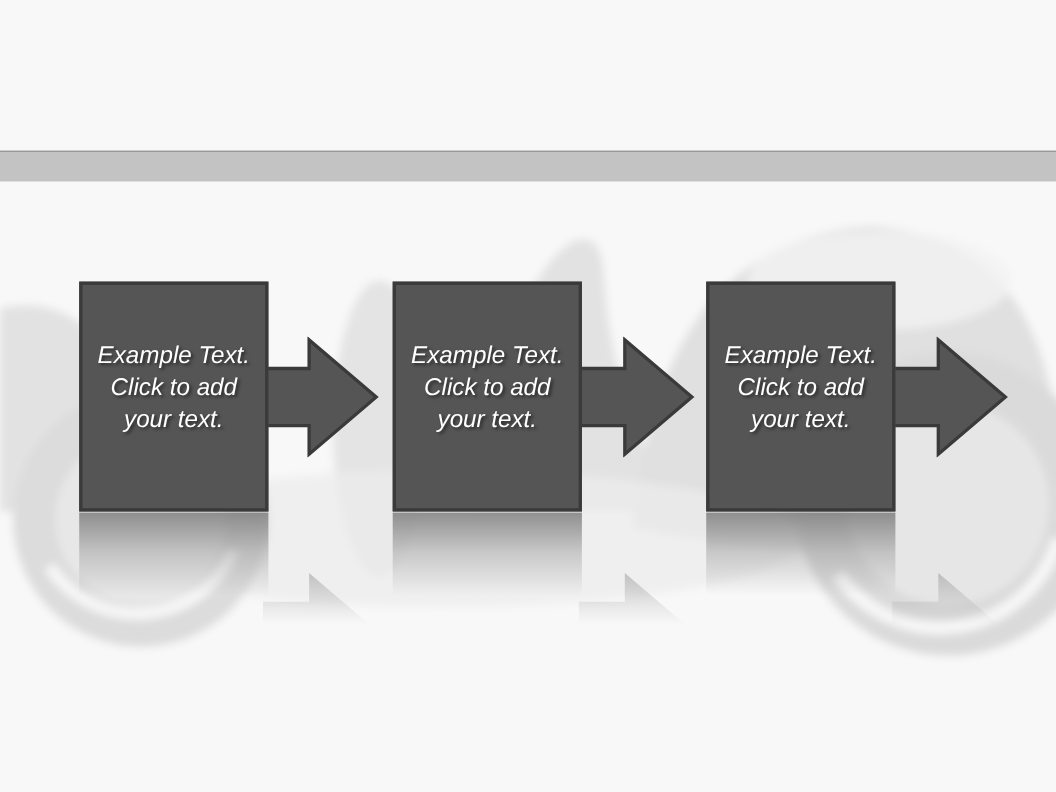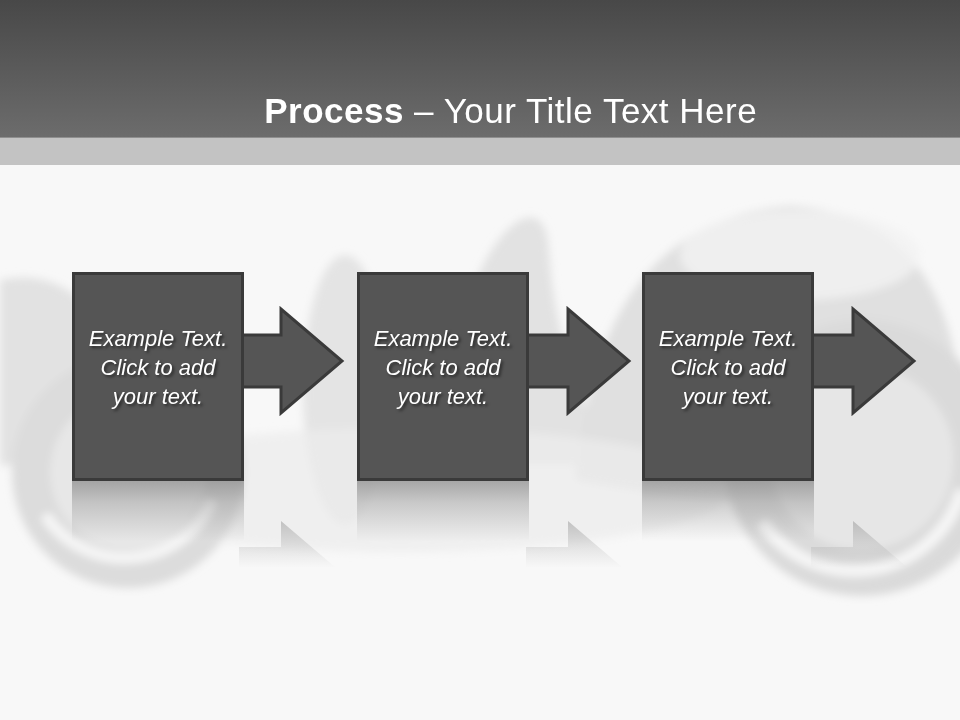--- a/index.html
+++ b/index.html
@@ -22,21 +22,21 @@
   .title .t-rest{font-weight:400;}
   .strip{
     position:absolute;left:0;top:137px;width:960px;height:28px;
     background:var(--strip,#c3c3c3);
     border-top:1px solid #8f8f8f;box-sizing:border-box;
   }
   
   .watermark{position:absolute;left:0;top:160px;pointer-events:none;}
   
   .step{
-    position:absolute;top:272px;width:172px;height:209px;box-sizing:border-box;
+    position:absolute;top:256px;width:172px;height:209px;box-sizing:border-box;
     background:var(--shape-fill,#555555);
     border:3px solid var(--shape-border,#3a3a3a);
     display:flex;flex-direction:column;justify-content:center;align-items:center;
     padding-bottom:18px;z-index:3;
   }
   .step .line{
     color:var(--step-text,#ffffff);font-style:italic;font-size:22px;line-height:29px;
     text-shadow:2px 2px 3px rgba(0,0,0,0.55);white-space:pre;text-align:center;
   }
   .arrow{position:absolute;top:306px;z-index:2;}
@@ -44,25 +44,20 @@
     position:absolute;top:466px;width:172px;height:82px;z-index:2;
     background:linear-gradient(rgba(120,120,120,0.80),rgba(130,130,130,0.35) 45%,rgba(140,140,140,0) 92%);
   }
   .arrow-reflection{position:absolute;top:518px;z-index:1;}
 </style>
 </head>
 <body>
 
 <div class="slide">
 
-  <div class="header">
-    <div class="title">
-      <span class="t-bold">Process</span><span class="t-rest"> – Your Title Text Here</span>
-    </div>
-  </div>
   <div class="strip"></div>
 
   <svg class="watermark" width="960" height="460" viewBox="0 0 960 460">
     <defs>
       <filter id="soft" x="-20%" y="-20%" width="140%" height="140%">
         <feGaussianBlur stdDeviation="4"></feGaussianBlur>
       </filter>
     </defs>
     <g filter="url(#soft)">
       <path d="M 0 120 Q 70 105 112 180 Q 152 250 142 305 L 0 305 Z" fill="#e2e2e2"></path>

